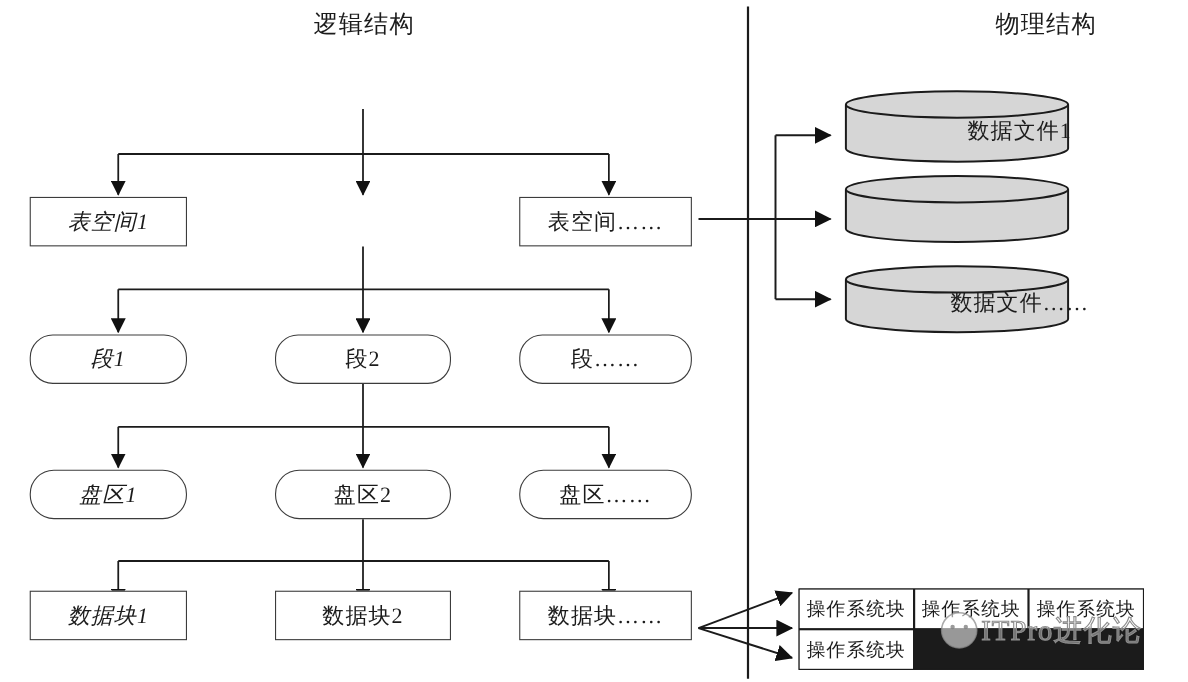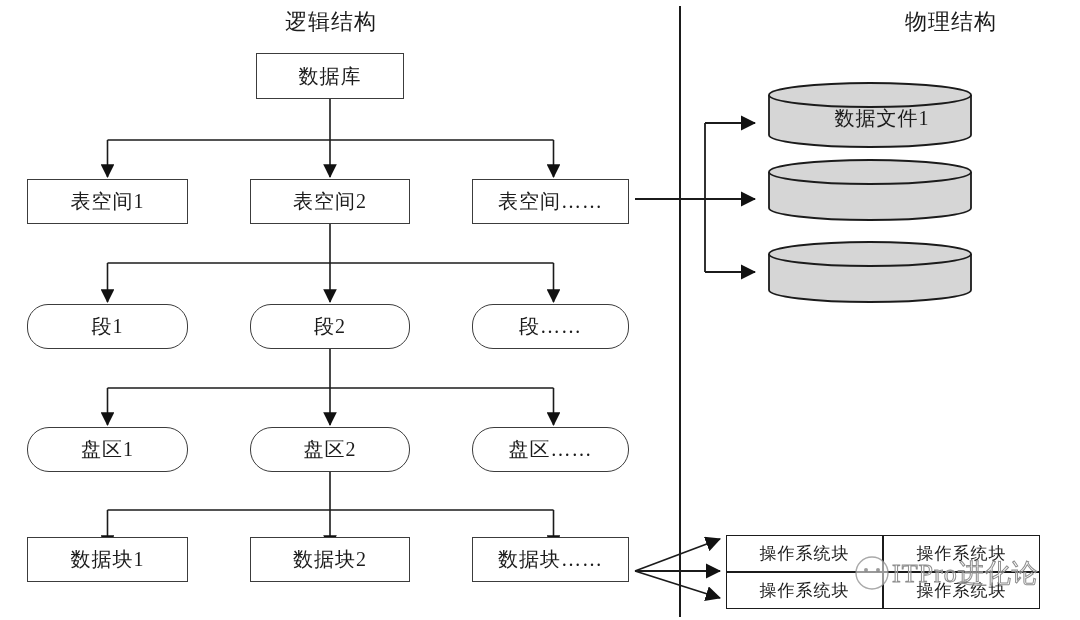--- a/index.html
+++ b/index.html
@@ -13,38 +13,38 @@
     font-size:22px;letter-spacing:1px;
   }
   .logical-title{left:266px;width:130px;}
   .physical-title{left:886px;width:130px;}
   .box{
     position:absolute;height:45px;background:#ffffff;border:1.5px solid #3c3c3c;
     display:flex;align-items:center;justify-content:center;font-size:20px;
     box-sizing:border-box;letter-spacing:1px;
   }
   .db{left:256px;top:53px;width:148px;height:46px;}
-  .c1{left:27px;width:161px;}
+  .c1{left:27px;width:143px;font-style:italic;}
   .c2{left:250px;width:160px;}
   .c3{left:472px;width:157px;}
   .r1{top:179px;}
   .r2{top:304px;border-radius:21px;}
   .r3{top:427px;border-radius:22px;}
   .r4{top:537px;}
   .cyl-label{
     position:absolute;left:769px;width:226px;height:28px;
-    display:flex;align-items:center;justify-content:center;font-size:20px;letter-spacing:1px;
+    display:flex;align-items:center;justify-content:center;font-size:20px;letter-spacing:1px;padding-left:45px;
   }
   .cl1{top:104px;}
   .cl2{top:179px;}
   .cl3{top:261px;}
   .os-grid{
     position:absolute;left:726px;top:535px;width:312px;height:72px;
     background:#1b1b1b;border:1.6px solid #1b1b1b;
-    display:grid;grid-template-columns:1fr 1fr;grid-template-rows:1fr 1fr;gap:1.6px;
+    display:grid;grid-template-columns:1fr 1fr 1fr;grid-template-rows:1fr 1fr;gap:1.6px;
   }
   .os-cell{
     background:#ffffff;display:flex;align-items:center;justify-content:center;
     font-size:17px;letter-spacing:1px;
   }
   .watermark-svg{position:absolute;left:845px;top:548px;width:235px;height:52px;}
 </style>
 </head>
 <body>
 
@@ -106,39 +106,38 @@
     </g>
     <g stroke="#1b1b1b" stroke-width="1.8" fill="#d6d6d6">
       <path d="M769,254 L769,290 A101,12 0 0 0 971,290 L971,254"></path>
       <ellipse cx="870" cy="254" rx="101" ry="12"></ellipse>
     </g>
   </svg>
 
   <div class="section-title logical-title">逻辑结构</div>
   <div class="section-title physical-title">物理结构</div>
 
-  <div class="box db">数据库</div>
 
   <div class="box c1 r1">表空间1</div>
-  <div class="box c2 r1">表空间2</div>
   <div class="box c3 r1">表空间……</div>
 
   <div class="box c1 r2">段1</div>
   <div class="box c2 r2">段2</div>
   <div class="box c3 r2">段……</div>
 
   <div class="box c1 r3">盘区1</div>
   <div class="box c2 r3">盘区2</div>
   <div class="box c3 r3">盘区……</div>
 
   <div class="box c1 r4">数据块1</div>
   <div class="box c2 r4">数据块2</div>
   <div class="box c3 r4">数据块……</div>
 
   <div class="cyl-label cl1">数据文件1</div>
+  <div class="cyl-label cl3">数据文件……</div>
 
   <div class="os-grid">
     <div class="os-cell">操作系统块</div>
     <div class="os-cell">操作系统块</div>
     <div class="os-cell">操作系统块</div>
     <div class="os-cell">操作系统块</div>
   </div>
 
   <svg class="watermark-svg" viewBox="0 0 235 52" xmlns="http://www.w3.org/2000/svg">
     <g>

